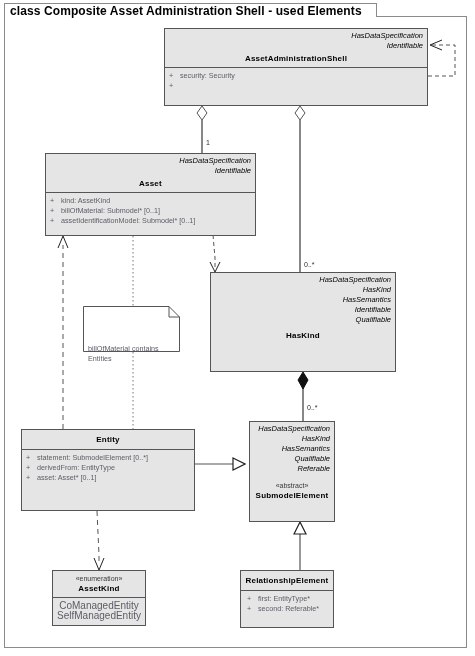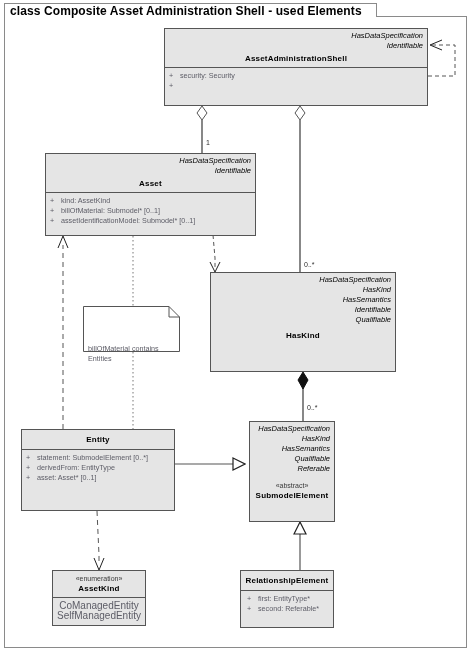--- a/index.html
+++ b/index.html
@@ -313,21 +313,21 @@
         <div class="stereo">Qualifiable</div>
         <div class="stereo">Referable</div>
       </div>
       <div class="cls-name-wrap" style="padding-top:7px;">
         <div class="cls-kind">«abstract»</div>
         <div class="cls-name">SubmodelElement</div>
       </div>
     </div>
   </div>
 
-  <div class="uml-class" style="left:21px; top:429px; width:154px; height:82px;">
+  <div class="uml-class" style="left:21px; top:429px; width:174px; height:82px;">
     <div class="sect">
       <div class="cls-name-wrap" style="padding-top:4px;padding-bottom:4px;">
         <div class="cls-name">Entity</div>
       </div>
     </div>
     <div class="sect attrs">
       <div class="attr">
         <span class="vis">+</span>
         <span>statement: SubmodelElement [0..*]</span>
       </div>

